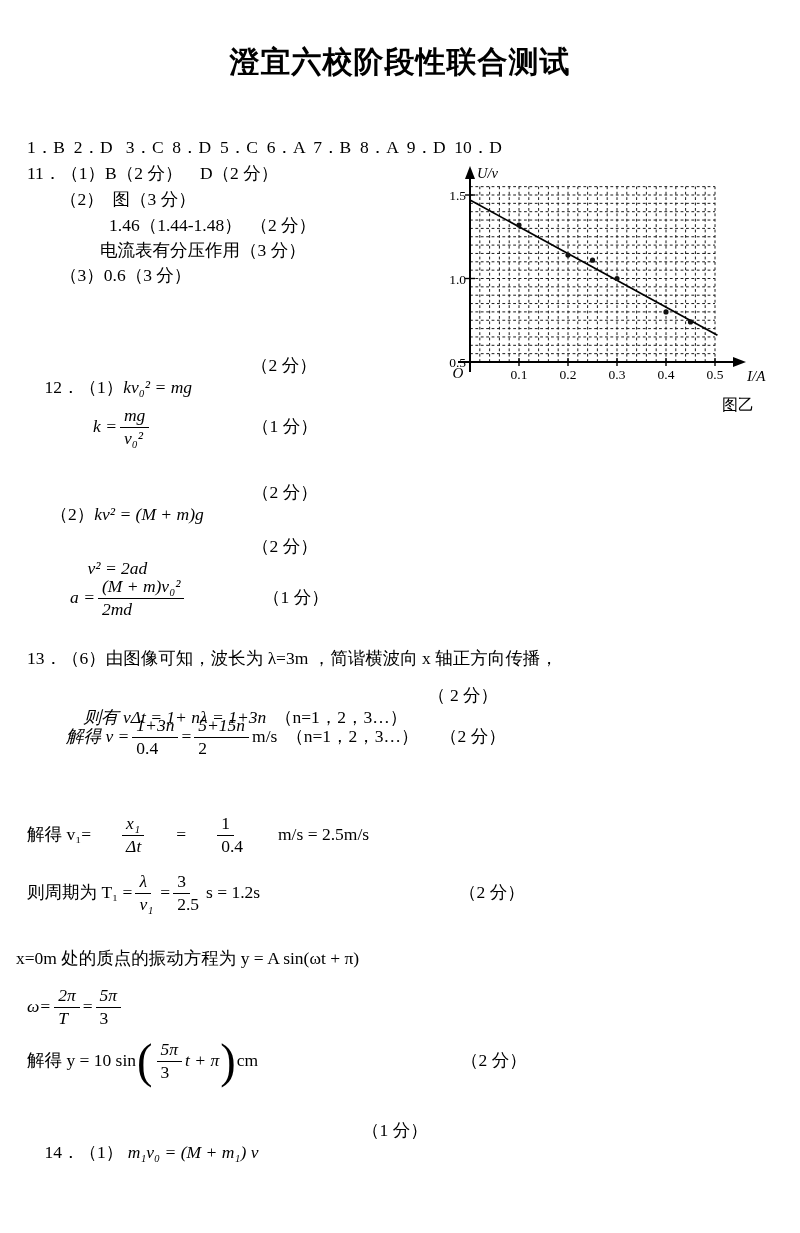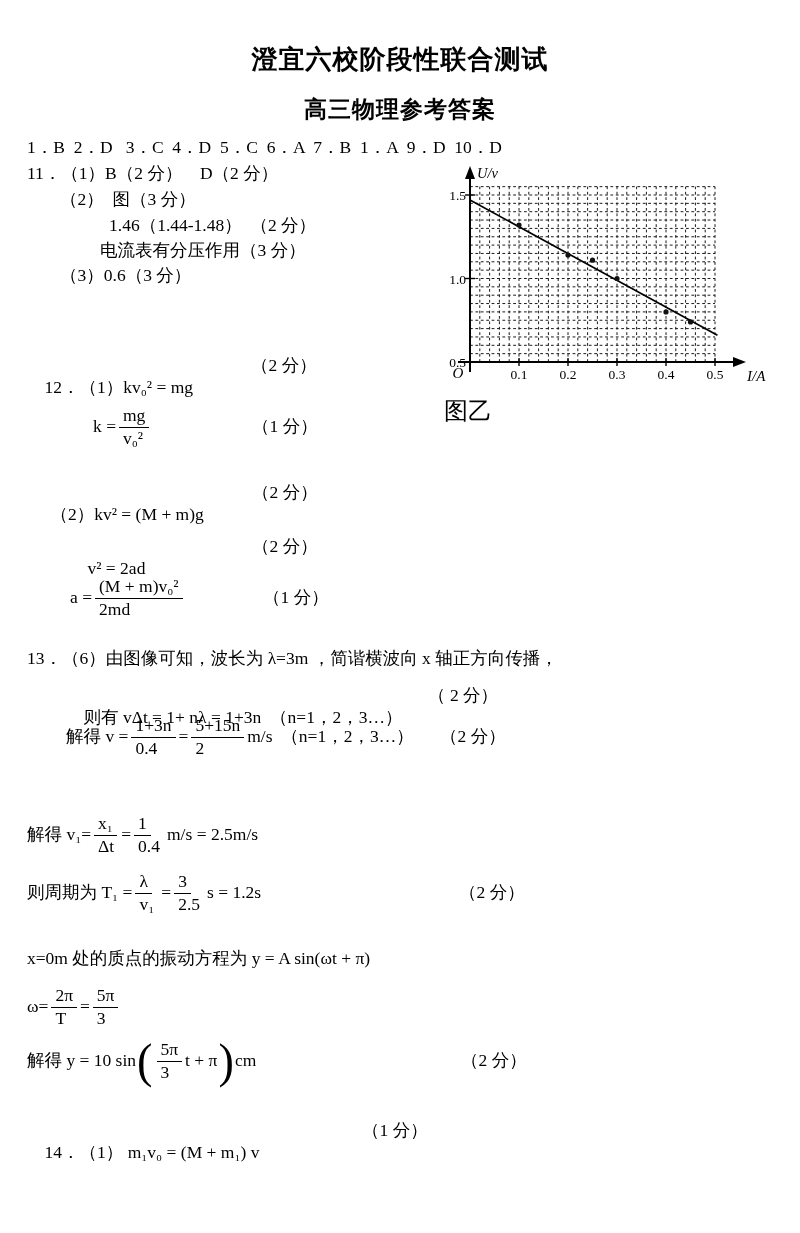--- a/index.html
+++ b/index.html
@@ -8,53 +8,52 @@
     font-family:"Liberation Serif","DejaVu Serif",serif;
     color:#000;
   }
   .page { position:relative; width:800px; height:1233px; background:#fff; overflow:hidden; }
 
   .title {
     position:absolute; left:0; width:100%; text-align:center;
     font-family:"Liberation Sans","DejaVu Sans",sans-serif;
     font-weight:700; letter-spacing:1px;
   }
-  .t1 { top:42px; font-size:26px; }
+  .t1 { top:42px; font-size:30px; }
   .t2 { top:94px; font-size:23px; }
 
   .line {
     position:absolute; font-size:17.5px; line-height:1.25;
     white-space:pre;
   }
   .fline { display:inline-flex; align-items:center; }
-  .mi { }
+  .mi { font-style:italic; }
   .frac {
     display:inline-flex; flex-direction:column; align-items:flex-start;
     line-height:1.12; margin:0 3px; font-size:17.5px;
   }
   .frac .num { padding:0 4px 1px; border-bottom:1.4px solid #000; }
   .frac .den { padding:1px 4px 0; }
   .score { position:absolute; top:0; font-style:normal; white-space:pre; }
   .score.vc { top:50%; transform:translateY(-50%); }
   .bigp {
     font-size:265%; font-weight:400; line-height:0.9;
     transform:scaleY(1.05); margin:0 1px;
   }
   figure.chart { position:absolute; left:444px; top:162px; width:332px; margin:0; }
-  figure.chart figcaption { width:310px; text-align:left; font-size:24px; margin-top:1px; }
+  figure.chart figcaption { width:310px; text-align:right; font-size:16px; margin-top:1px; }
 </style>
 </head>
 <body>
 
 <div class="page">
 
   <div class="title t1">澄宜六校阶段性联合测试</div>
-  <div class="title t2">高三物理参考答案</div>
-
-  <div class="line" style="left:27px; top:137px;">1．B  2．D   3．C  4．D  5．C  6．A  7．B  1．A  9．D  10．D</div>
+
+  <div class="line" style="left:27px; top:137px;">1．B  2．D   3．C  8．D  5．C  6．A  7．B  8．A  9．D  10．D</div>
 
   <div class="line" style="left:27px; top:163px;">11．（1）B（2 分）    D（2 分）</div>
   <div class="line" style="left:60px; top:189px;">（2）  图（3 分）</div>
   <div class="line" style="left:109px; top:215px;">1.46（1.44-1.48）  （2 分）</div>
   <div class="line" style="left:100px; top:240px;">电流表有分压作用（3 分）</div>
   <div class="line" style="left:60px; top:265px;">（3）0.6（3 分）</div>
 
   <figure class="chart">
     <svg id="uv-chart" width="332" height="228">
         <g stroke="#1a1a1a" stroke-width="1" stroke-dasharray="2.8 2.6">
@@ -175,38 +174,38 @@
   <div class="line fline" style="left:66px; top:716px; width:560px;">
     <span class="mi">解得 v =</span>
     <span class="frac"><span class="num mi">1+3n</span><span class="den">0.4</span></span>
     <span>=</span>
     <span class="frac"><span class="num mi">5+15n</span><span class="den">2</span></span>
     <span>m/s</span><span>  （n=1，2，3…）</span>
     <span class="score vc" style="left:374px;">（2 分）</span>
   </div>
 
 
-  <div class="line fline" style="left:27px; top:814px;">
+  <div class="line fline" style="left:27px; top:814px;gap:28px;">
     <span>解得 v₁=</span>
     <span class="frac"><span class="num mi">x₁</span><span class="den mi">Δt</span></span>
     <span>=</span>
     <span class="frac"><span class="num">1</span><span class="den">0.4</span></span>
     <span>m/s = 2.5m/s</span>
   </div>
 
   <div class="line fline" style="left:27px; top:872px; width:560px;">
     <span>则周期为 T₁ =</span>
     <span class="frac"><span class="num mi">λ</span><span class="den mi">v₁</span></span>
     <span>=</span>
     <span class="frac"><span class="num">3</span><span class="den">2.5</span></span>
     <span>s = 1.2s</span>
     <span class="score vc" style="left:432px;">（2 分）</span>
   </div>
 
-  <div class="line" style="left:27px; top:948px;">x=0m 处的质点的振动方程为 y = A sin(ωt + π)</div>
+  <div class="line" style="left:16px; top:948px;">x=0m 处的质点的振动方程为 y = A sin(ωt + π)</div>
 
   <div class="line fline" style="left:27px; top:986px;">
     <span class="mi">ω=</span>
     <span class="frac"><span class="num mi">2π</span><span class="den mi">T</span></span>
     <span>=</span>
     <span class="frac"><span class="num mi">5π</span><span class="den">3</span></span>
   </div>
 
   <div class="line fline" style="left:27px; top:1040px; width:560px;">
     <span>解得 y = 10 sin</span>

